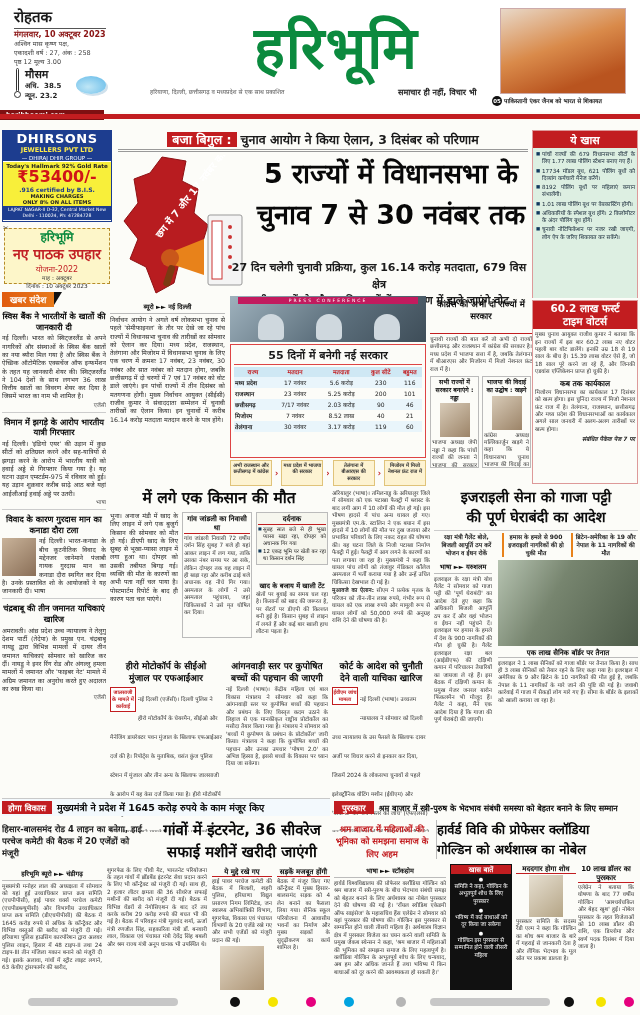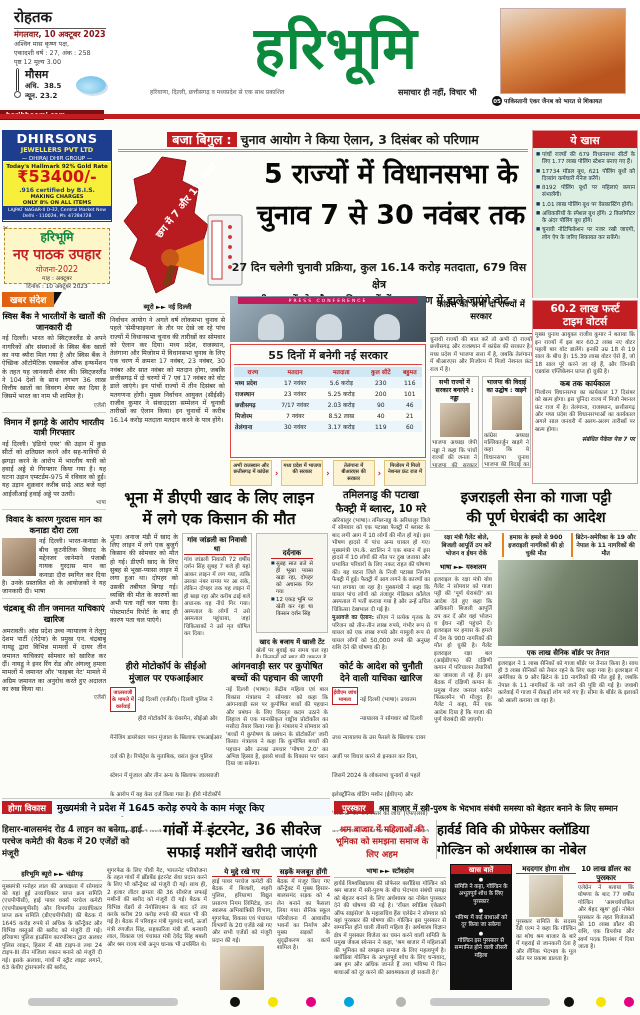--- a/index.html
+++ b/index.html
@@ -99,21 +99,21 @@
 #voters .sub{font-size:7.5px;font-weight:bold;text-align:center;margin:2px 0 1px;color:#0c0c0c}
 #voters .foot{font-size:5.8px;font-weight:bold;font-style:italic;text-align:right;color:#222;margin-top:2px}
 
 #bhuna{top:488px;left:110px;width:218px;height:170px}
 #bhuna-hl{font-size:15.5px;text-align:center}
 #bhuna-cols{margin-top:3px;height:128px}
 #bhuna-c1{float:left;width:68px}
 #bhuna-c2{float:left;width:70px;margin-left:4px;border:1px solid #bbb;padding:1px;height:126px}
 #bhuna-c3{float:left;width:72px;margin-left:4px;height:126px}
 .panel-title{font-size:7px;font-weight:bold;text-align:center;border-bottom:1px solid #c21d20;color:#0c0c0c;padding-bottom:1px;margin-bottom:1px}
-.dard{border:1px solid #bbb;background:#f6f6ee;padding:14px;margin-bottom:4px}
+.dard{border:1px solid #bbb;background:#f6f6ee;padding:1px;margin-bottom:16px}
 .dard li{font-size:5.4px;line-height:1.3;list-style:none;padding-left:5px;position:relative;text-align:justify;margin-bottom:1px}
 .dard li:before{content:"■";position:absolute;left:0;font-size:4px;color:#123a5e}
 .inline-sub{font-size:6.6px;font-weight:bold;text-align:center;color:#0c0c0c;margin:1px 0}
 #tamil{top:488px;left:332px;width:98px;height:170px}
 #tamil-hl{font-size:10px;text-align:center}
 #israel{top:488px;left:434px;width:204px;height:344px}
 #israel-hl{font-size:14.5px;text-align:center}
 #israel-decks{display:flex;gap:3px;margin-top:3px;border-top:1px solid #ccc;padding-top:2px}
 .deck-item{flex:1;font-size:6px;font-weight:bold;text-align:center;line-height:1.3;color:#222;border-left:2px solid #e8821a;padding:0 2px}
 .deck-item:first-child{border-left:none}
@@ -377,21 +377,20 @@
   <div class="abs clip" id="voters">
     <div id="voters-h"><span>60.2 लाख फर्स्ट</span><br><span>टाइम वोटर्स</span></div>
     <div class="body-xs" style="margin-top:2px">मुख्य चुनाव आयुक्त राजीव कुमार ने बताया कि इन राज्यों में इस बार 60.2 लाख नए वोटर पहली बार वोट डालेंगे। इनकी उम्र 18 से 19 साल के बीच है। 15.39 लाख वोटर ऐसे हैं, जो 18 साल पूरे करने जा रहे हैं, और जिनकी एडवांस एप्लिकेशन प्राप्त हो चुकी है।</div>
     <div class="sub">कब तक कार्यकाल</div>
     <div class="body-xs">मिजोरम विधानसभा का कार्यकाल 17 दिसंबर को खत्म होगा। इस चुनिंदा राज्य में मिजो नेशनल फ्रंट राज में है। तेलंगाना, राजस्थान, छत्तीसगढ़ और मध्य प्रदेश की विधानसभाओं का कार्यकाल अगले साल जनवरी में अलग-अलग तारीखों पर खत्म होगा।</div>
     <div class="foot">संबंधित पैकेज पेज 7 पर</div>
   </div>
 
   <div class="abs clip" id="bhuna">
     <div class="hl" id="bhuna-hl">
-      <div>भूना में डीएपी खाद के लिए लाइन</div>
         <div>में लगे एक किसान की मौत</div>
     </div>
     <div id="bhuna-cols">
       <div class="body-sm" id="bhuna-c1">भूना। अनाज मंडी में खाद के लिए लाइन में लगे एक बुजुर्ग किसान की सोमवार को मौत हो गई। डीएपी खाद के लिए सुबह से भूखा-प्यासा लाइन में लगा हुआ था। दोपहर को उसकी तबीयत बिगड़ गई। व्यक्ति की मौत के कारणों का अभी पता नहीं चल पाया है। पोस्टमार्टम रिपोर्ट के बाद ही कारण पता चल पाएंगे।</div>
       <div id="bhuna-c2">
         <div class="panel-title">गांव जांडली का निवासी था</div>
         <div class="body-xs">गांव जांडली निवासी 72 वर्षीय दर्शन सिंह सुबह 7 बजे ही यहां आकर लाइन में लग गया, ताकि उसका नंबर समय पर आ सके, लेकिन दोपहर तक वह लाइन में ही खड़ा रहा और करीब ढाई बजे अचानक वह नीचे गिर गया। अस्पताल के लोगों ने उसे अस्पताल पहुंचाया, जहां चिकित्सकों ने उसे मृत घोषित कर दिया।</div>
       </div>
       <div id="bhuna-c3" class="clip">
         <div class="dard">
@@ -401,24 +400,20 @@
             <li>12 एकड़ भूमि पर खेती कर रहा था किसान दर्शन सिंह</li>
           </ul>
         </div>
         <div class="inline-sub">खाद के बजाय में खाली टेंट</div>
         <div class="body-xs">खेतों पर बुवाई का समय चल रहा है। किसानों को खाद की जरूरत है, पर सेंटरों पर डीएपी की किल्लत बनी हुई है। किसान सुबह से लाइन में लगते हैं और कई बार खाली हाथ लौटना पड़ता है।</div>
       </div>
     </div>
   </div>
 
   <div class="abs clip" id="tamil">
-    <div class="hl" id="tamil-hl">
-      <div>तमिलनाडु की पटाखा</div>
-        <div>फैक्ट्री में ब्लास्ट, 10 मरे</div>
-    </div>
     <div class="body-xs" style="margin-top:2px">अरियालुर (भाषा)। तमिलनाडु के अरियालुर जिले में सोमवार को एक पटाखा फैक्ट्री में ब्लास्ट के बाद लगी आग में 10 लोगों की मौत हो गई। इस भीषण हादसे में पांच अन्य घायल हो गए। मुख्यमंत्री एम.के. स्टालिन ने एक बयान में इस हादसे में 10 लोगों की मौत पर दुख जताया और प्रभावित परिवारों के लिए नकद राहत की घोषणा की। यह घटना जिले के निजी पटाखा निर्माण फैक्ट्री में हुई। फैक्ट्री में आग लगने के कारणों का पता लगाया जा रहा है। मुख्यमंत्री ने कहा कि घायल पांच लोगों को तंजावुर मेडिकल कॉलेज अस्पताल में भर्ती कराया गया है और उन्हें उचित चिकित्सा देखभाल दी गई है।</div>
     <div class="body-xs" style="margin-top:1px"><span class="b">मुआवजे का ऐलान:</span> <span>सीएम ने प्रत्येक मृतक के परिजन को तीन-तीन लाख रुपये, गंभीर रूप से घायल को एक लाख रुपये और मामूली रूप से घायल लोगों को 50,000 रुपये की अनुग्रह राशि देने की घोषणा की है।</span></div>
   </div>
 
   <div class="abs clip" id="israel">
     <div class="hl" id="israel-hl">
       <div>इजराइली सेना को गाजा पट्टी</div>
         <div>की पूर्ण घेराबंदी का आदेश</div>
     </div>
     <div id="israel-decks">

